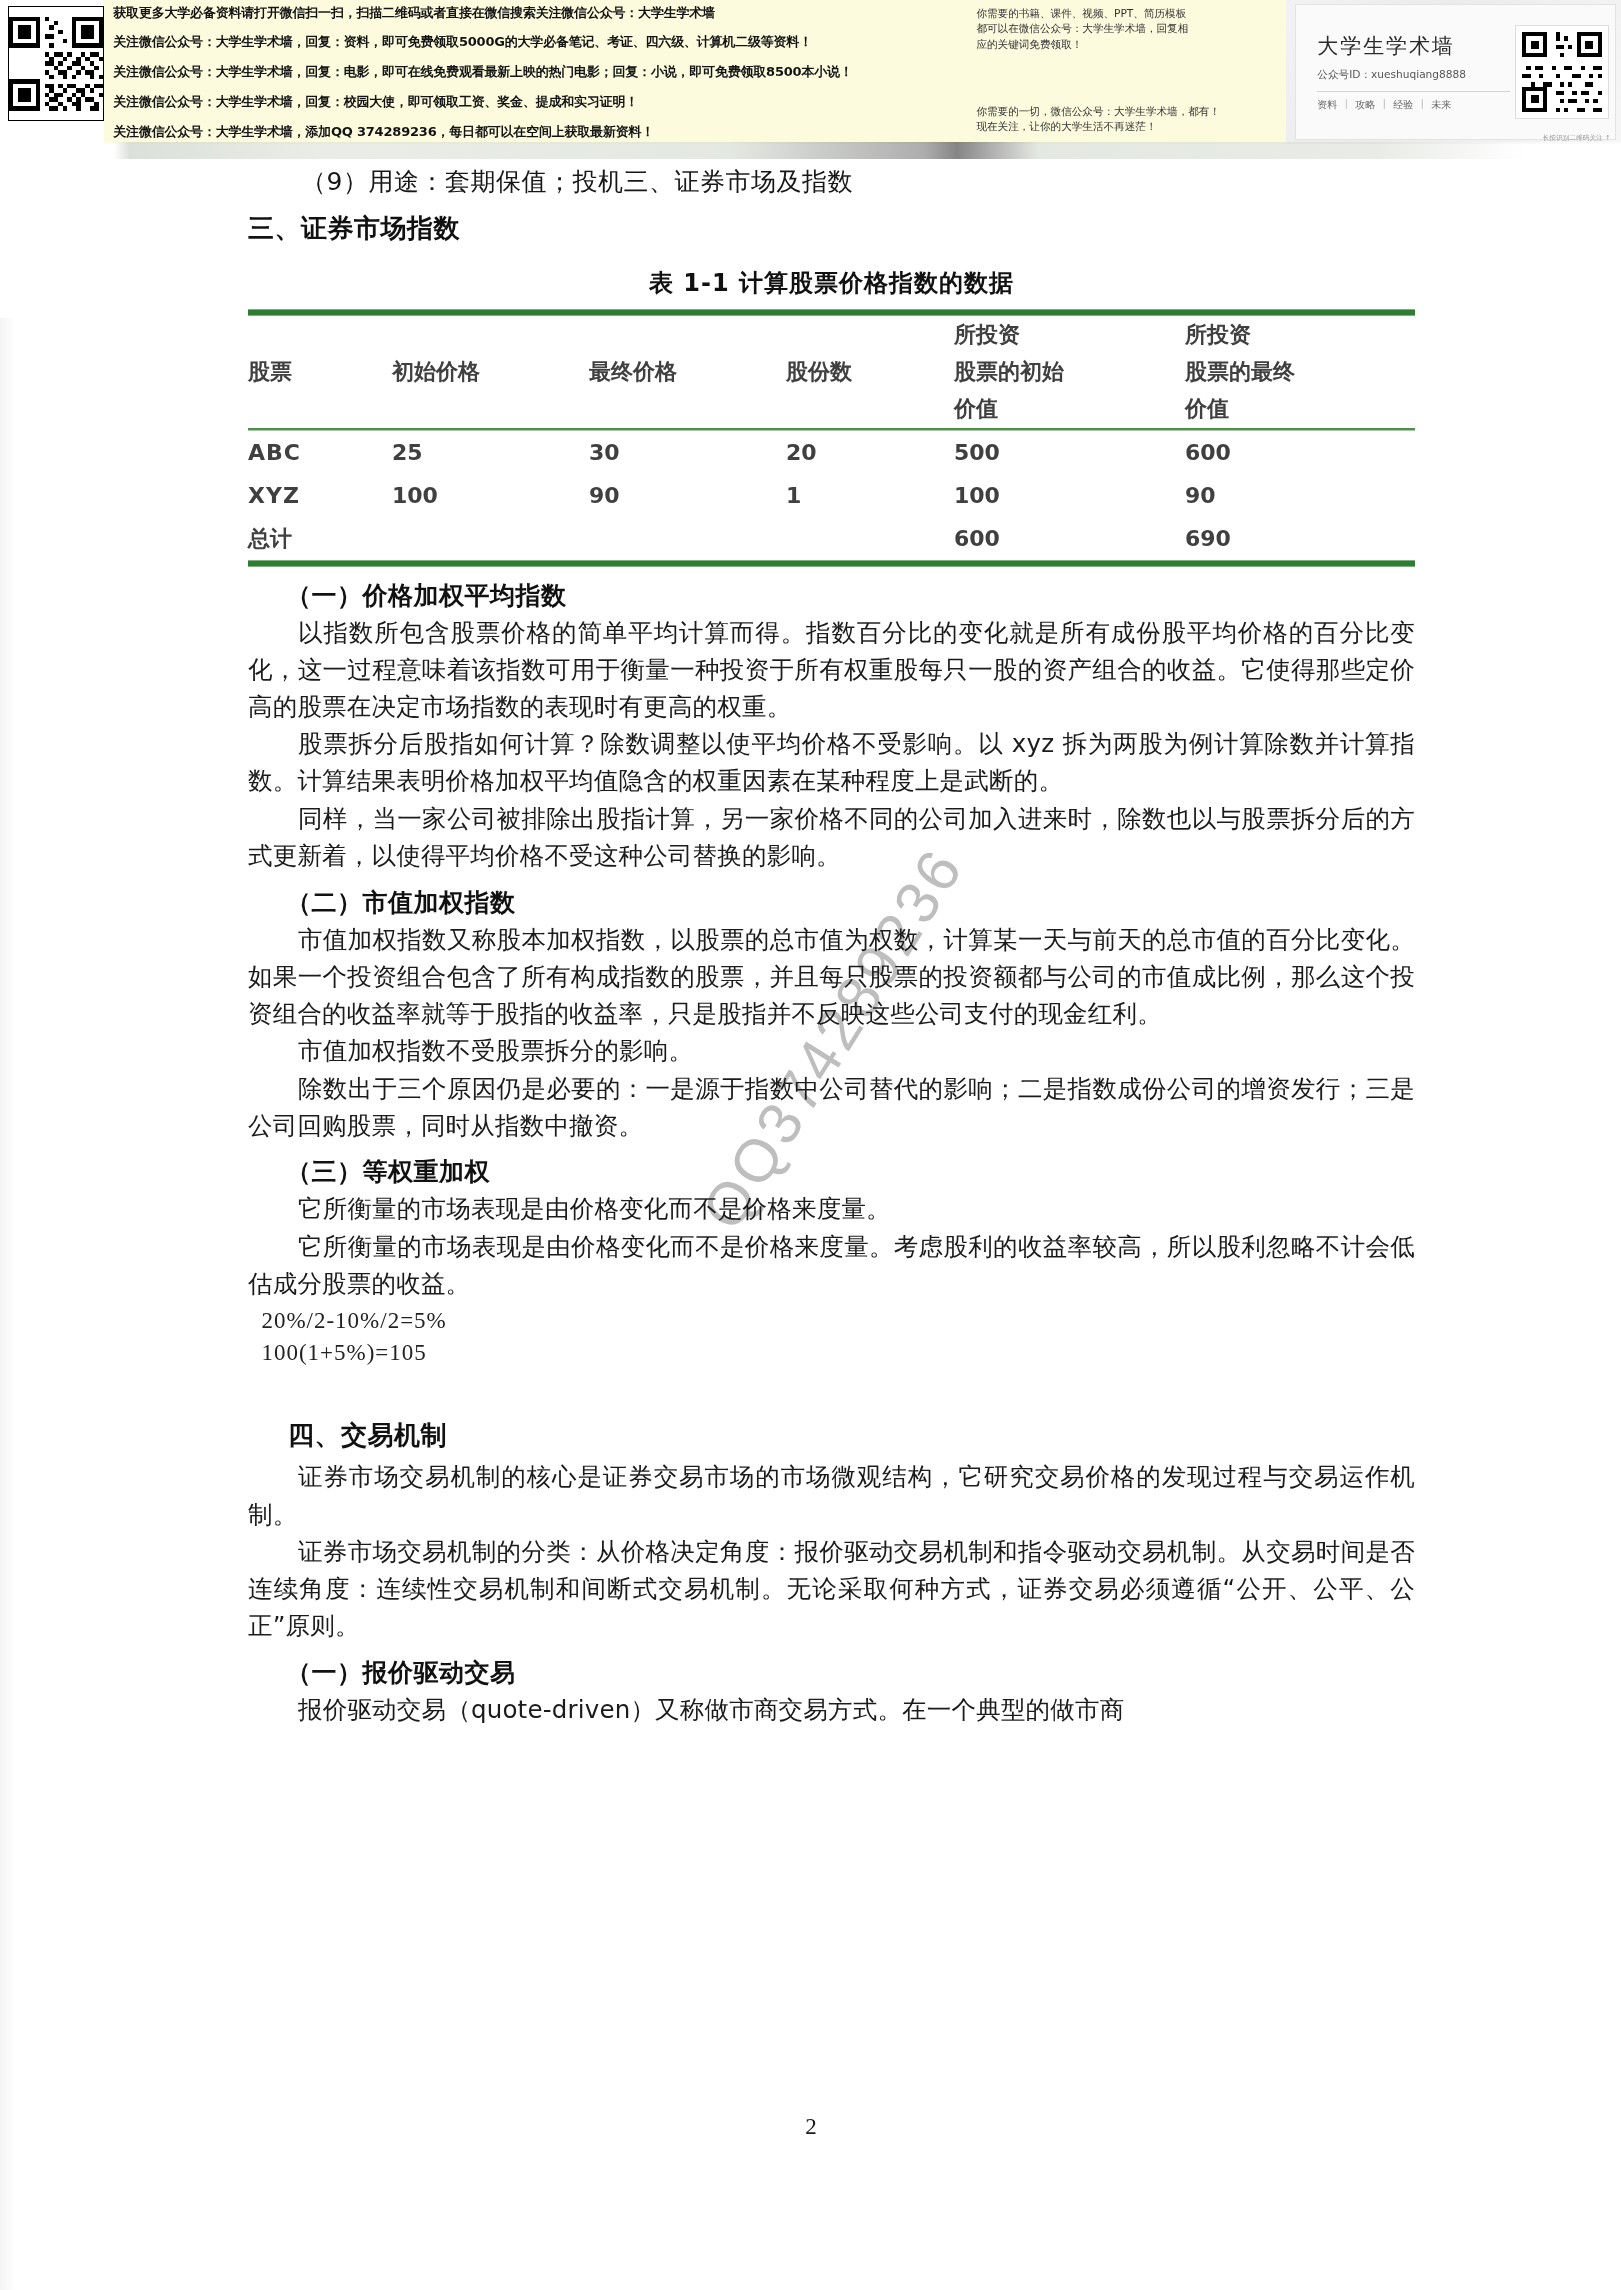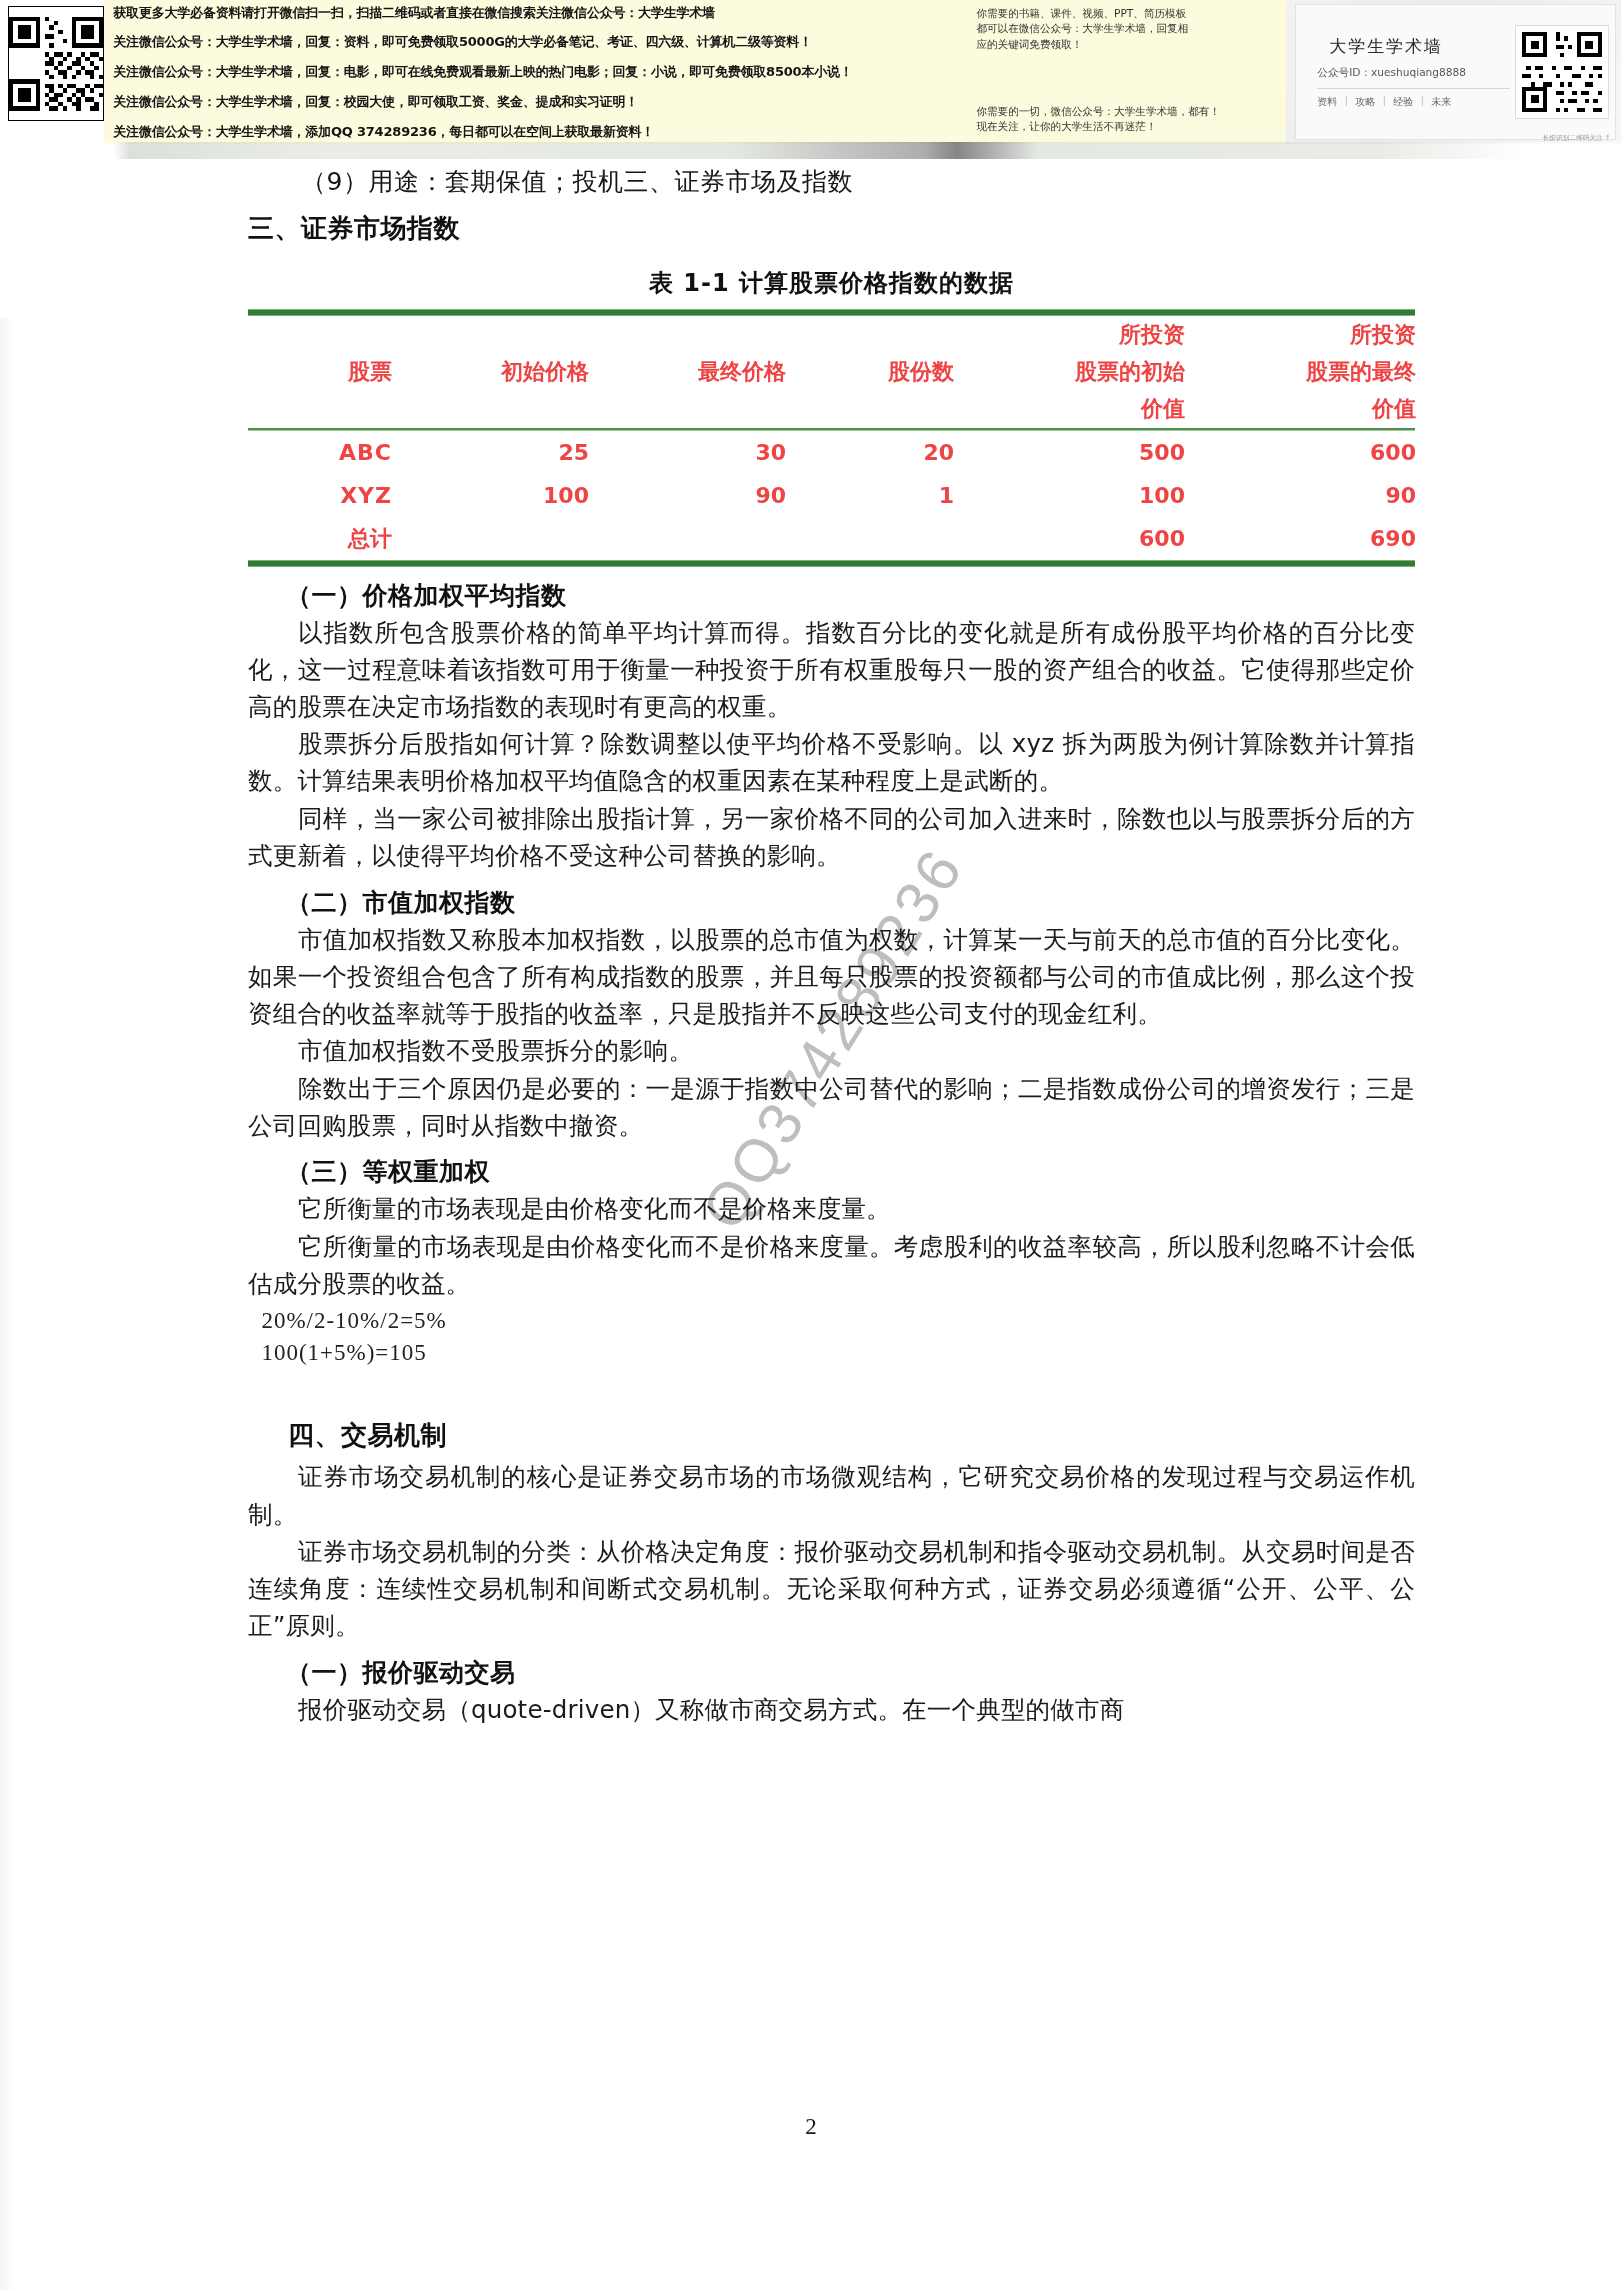--- a/index.html
+++ b/index.html
@@ -94,24 +94,23 @@
     background: #fafafa;
     border: 1px solid #e3e3e3;
     display: flex;
     align-items: center;
     padding: 3.8px 7.7px;
     box-sizing: border-box;
   }
   .card-text { flex: 1 1 auto; padding-left: 13.4px; }
   .card-title {
     font-family: Liberation Sans, sans-serif;
-    font-size: 17px;
+    font-size: 21px;
     color: #2b2b2b;
     letter-spacing: 1.9px;
-    margin-left: 12px;
   }
   .card-id {
     font-family: "DejaVu Sans", "Liberation Sans", sans-serif;
     font-size: 10.6px;
     color: #555;
     margin-top: 7.7px;
   }
   .card-div {
     border-top: 1px solid #d4d4d4;
     margin: 8.6px 5.8px 5.8px 0;
@@ -215,22 +214,22 @@
 
   table.idx {
     width: 100%;
     border-collapse: collapse;
     table-layout: fixed;
   }
   table.idx td, table.idx th {
     font-family: "DejaVu Sans", "Liberation Sans", sans-serif;
     font-weight: 700;
     font-size: 22px;
-    color: #ef4444;
-    text-align: right;
+    color: #404040;
+    text-align: left;
     padding: 0;
     vertical-align: bottom;
   }
   .col-a { width: 144px; }
   .col-b { width: 197px; }
   .col-c { width: 197px; }
   .col-d { width: 168px; }
   .col-e { width: 231px; }
   .col-f { width: 231px; }
 

